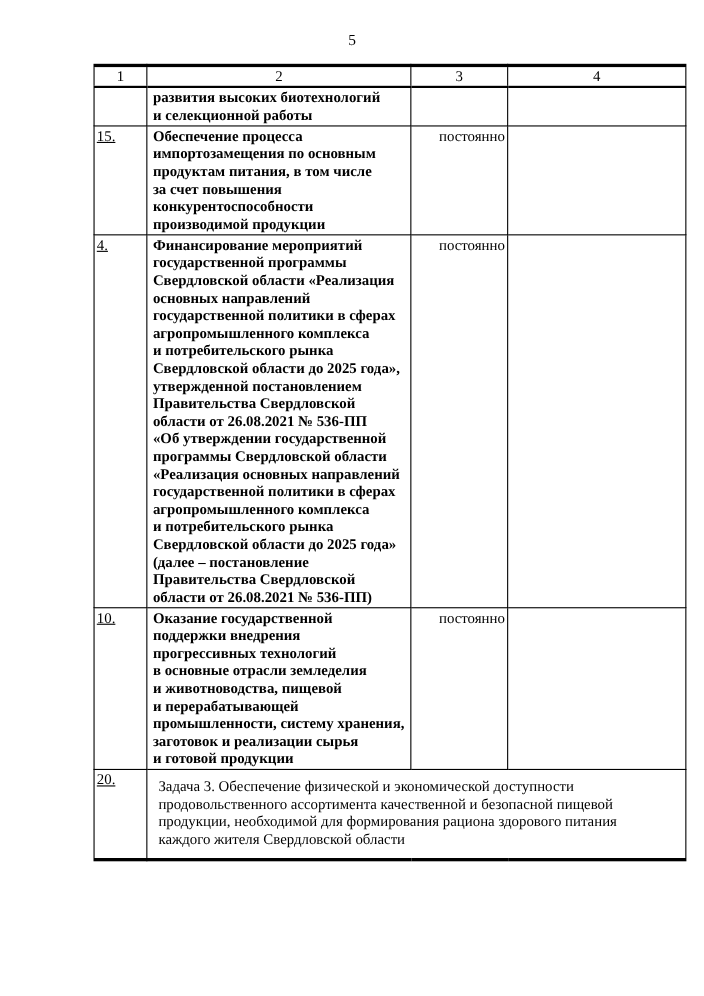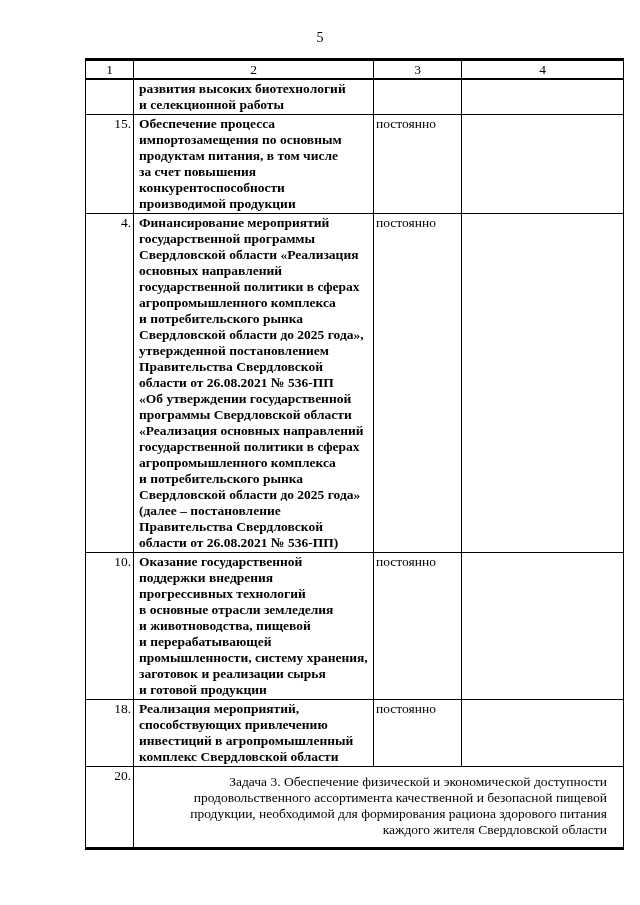--- a/index.html
+++ b/index.html
@@ -45,34 +45,35 @@
     line-height: 16px;
     padding: 1px 2px;
   }
   .header-row td {
     border-bottom: 2px solid #000;
     text-align: center;
     line-height: 15px;
     padding: 1px 2px;
   }
   td.num {
-    text-align: right;
+    text-align: left;
+    text-decoration: underline;
   }
   td.txt {
     text-align: left;
     padding: 1px 4px 1px 5px;
     white-space: pre-line;
     font-weight: bold;
   }
   td.per {
-    text-align: left;
+    text-align: right;
     white-space: pre-line;
   }
   td.task {
-    text-align: right;
+    text-align: left;
     padding: 7px 16px 9px 10px;
     white-space: pre-line;
   }
 </style>
 </head>
 <body>
 
 <div class="page">
 
   <div class="page-number">5</div>
@@ -148,29 +149,20 @@
 в основные отрасли земледелия
 и животноводства, пищевой
 и перерабатывающей
 промышленности, систему хранения,
 заготовок и реализации сырья
 и готовой продукции</td>
         <td class="per">постоянно</td>
         <td class="empty"></td>
       </tr>
 
-      <tr>
-        <td class="num">18.</td>
-        <td class="txt">Реализация мероприятий,
-способствующих привлечению
-инвестиций в агропромышленный
-комплекс Свердловской области</td>
-        <td class="per">постоянно</td>
-        <td class="empty"></td>
-      </tr>
 
       <tr>
         <td class="num">20.</td>
         <td class="task" colspan="3">Задача 3. Обеспечение физической и экономической доступности
 продовольственного ассортимента качественной и безопасной пищевой
 продукции, необходимой для формирования рациона здорового питания
 каждого жителя Свердловской области</td>
       </tr>
 
     </tbody>

